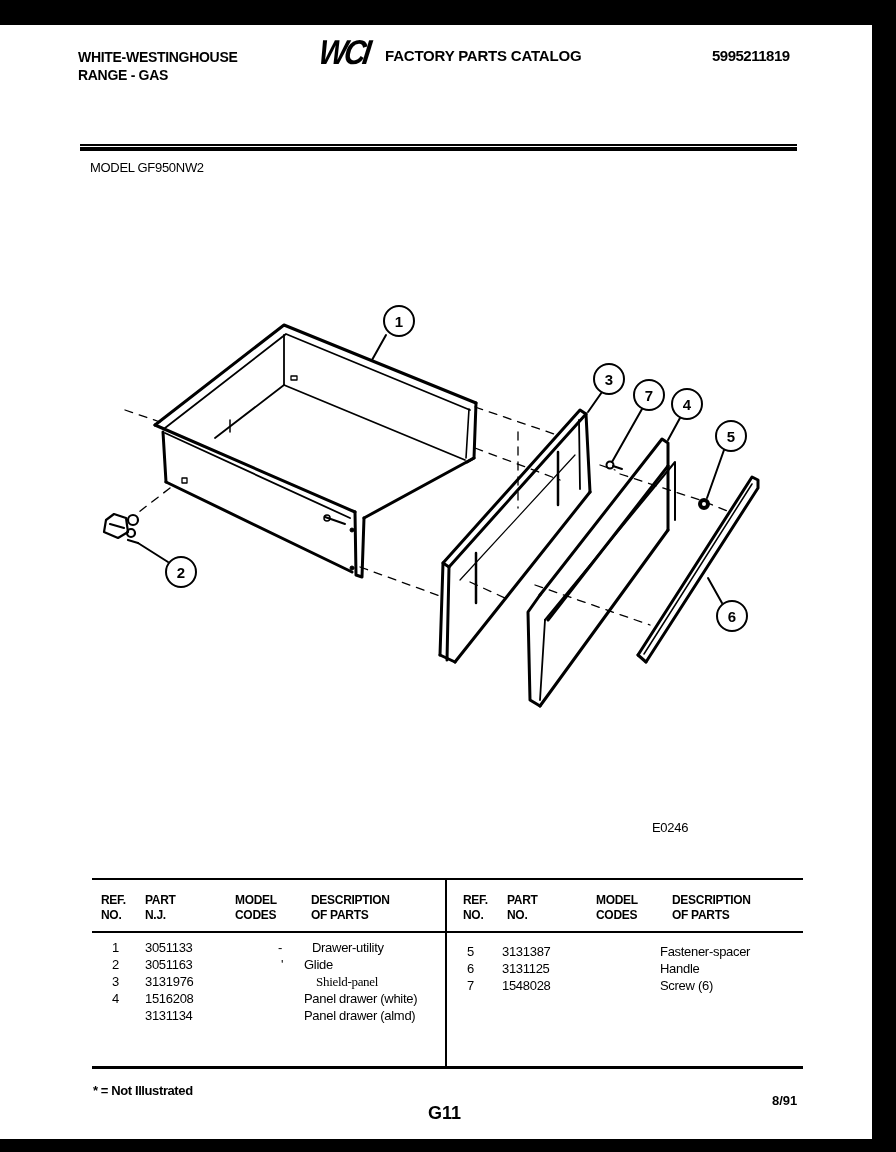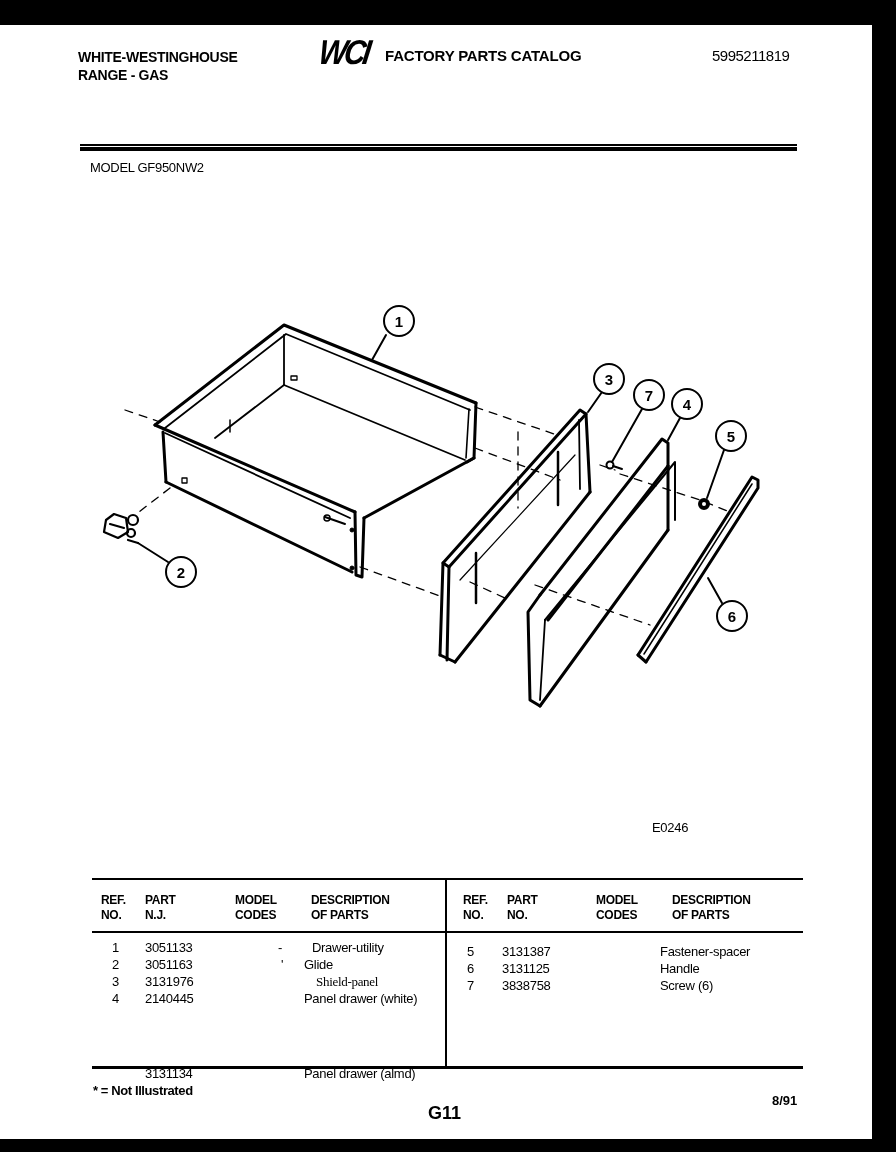--- a/index.html
+++ b/index.html
@@ -10,21 +10,21 @@
       color: #000000;
     }
     .page {
       position: absolute; left: 0; top: 25px; width: 872px; height: 1114px;
       background: #ffffff;
     }
     .abs { position: absolute; }
     .hdr-left { left: 78px; top: 48px; font-size: 14px; line-height: 18px; font-weight: bold; letter-spacing: -0.3px; }
     .logo { left: 319px; top: 37px; font-size: 30px; font-weight: bold; font-style: italic; letter-spacing: -3px; transform: skewX(-8deg) scaleY(1.15); line-height: 30px; }
     .catalog { left: 385px; top: 47px; font-size: 15px; font-weight: bold; letter-spacing: -0.2px; }
-    .catno { left: 712px; top: 47px; font-size: 15px; font-weight: normal; letter-spacing: -0.5px; }
+    .catno { left: 712px; top: 47px; font-size: 15px; font-weight: bold; letter-spacing: -0.5px; }
     .rule-thick { left: 80px; width: 717px; height: 4px; background: #000; }
     .rule-thin { left: 80px; width: 717px; height: 2px; background: #000; }
     .model { left: 90px; top: 136px; font-size: 13px; font-weight: normal; letter-spacing: -0.3px; }
     .diagram { left: 0; top: 0; width: 872px; height: 820px; }
     .figcode { left: 652px; top: 795px; font-size: 13px; letter-spacing: -0.3px; }
     .tbl-line { height: 2px; background: #000; }
     .vdiv { left: 445px; top: 853px; width: 2px; height: 190px; background: #000; }
     .th { font-size: 12px; line-height: 15px; font-weight: bold; letter-spacing: -0.3px; }
     .td { font-size: 13px; line-height: 17px; letter-spacing: -0.3px; }
     .td-row { position: absolute; height: 17px; }
@@ -233,39 +233,39 @@
   <span style="left:281px;">'</span>
   <span style="left:304px;">Glide</span>
 </div>
 <div class="td-row td" style="left:0; top:973px; width:445px;">
   <span style="left:112px;">3</span>
   <span style="left:145px;">3131976</span>
   <span style="left:316px;font-family:Liberation Serif, serif;">Shield-panel</span>
 </div>
 <div class="td-row td" style="left:0; top:990px; width:445px;">
   <span style="left:112px;">4</span>
-  <span style="left:145px;">2140445</span>
+  <span style="left:145px;">1516208</span>
   <span style="left:304px;">Panel drawer (white)</span>
 </div>
-<div class="td-row td" style="left:0; top:1065px; width:499px;">
+<div class="td-row td" style="left:0; top:1007px; width:499px;">
   <span style="left:145px;">3131134</span>
   <span style="left:304px;">Panel drawer (almd)</span>
 </div>
 
 <div class="td-row td" style="left:447px; top:943px; width:360px;">
   <span style="left:20px;">5</span>
   <span style="left:55px;">3131387</span>
   <span style="left:213px;">Fastener-spacer</span>
 </div>
 <div class="td-row td" style="left:447px; top:960px; width:360px;">
   <span style="left:20px;">6</span>
   <span style="left:55px;">3131125</span>
   <span style="left:213px;">Handle</span>
 </div>
 <div class="td-row td" style="left:447px; top:977px; width:360px;">
   <span style="left:20px;">7</span>
-  <span style="left:55px;">3838758</span>
+  <span style="left:55px;">1548028</span>
   <span style="left:213px;">Screw (6)</span>
 </div>
 
 <div class="abs footnote" style="top:1083px;">* = Not Illustrated</div>
 <div class="abs pagecode" style="top:1097px;">G11</div>
 <div class="abs date" style="top:1093px;">8/91</div>
 
 </body></html>

